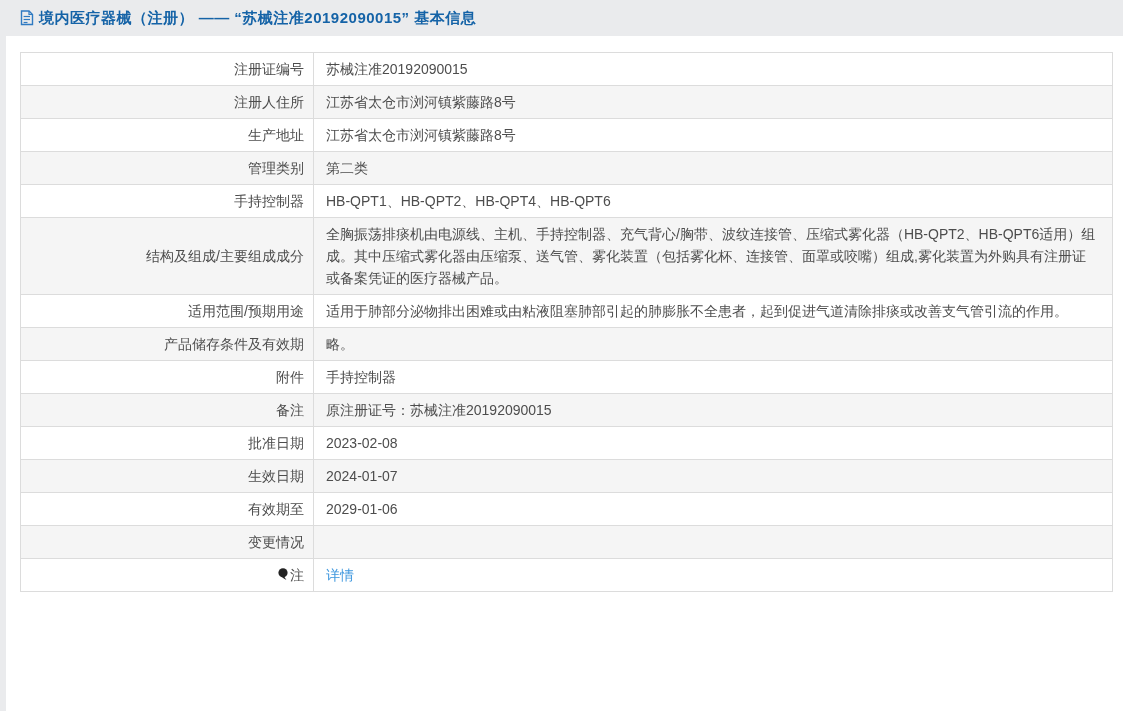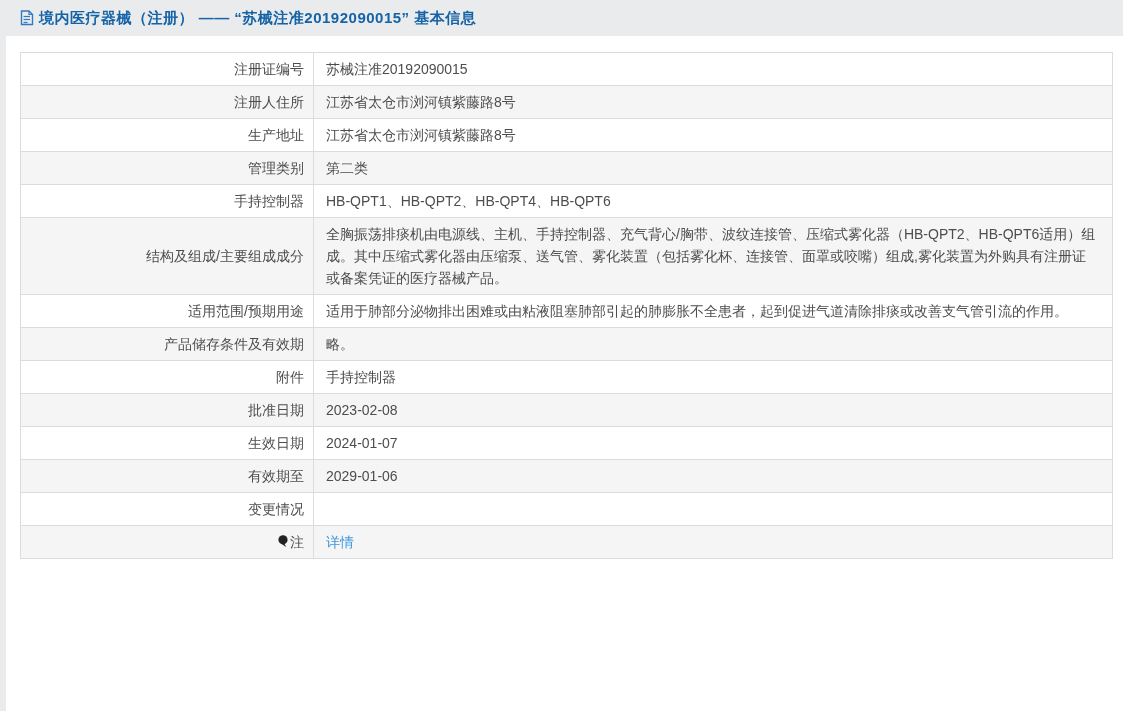--- a/index.html
+++ b/index.html
@@ -125,20 +125,24 @@
         </tr>
         <tr>
           <td class="label-cell"><span>产品储存条件及有效期</span></td>
           <td class="value-cell"><span>略。</span></td>
         </tr>
         <tr>
           <td class="label-cell"><span>附件</span></td>
           <td class="value-cell"><span>手持控制器</span></td>
         </tr>
         <tr>
+          <td class="label-cell"><span>备注</span></td>
+          <td class="value-cell"><span>原注册证号：苏械注准20192090015</span></td>
+        </tr>
+        <tr>
           <td class="label-cell"><span>批准日期</span></td>
           <td class="value-cell"><span>2023-02-08</span></td>
         </tr>
         <tr>
           <td class="label-cell"><span>生效日期</span></td>
           <td class="value-cell"><span>2024-01-07</span></td>
         </tr>
         <tr>
           <td class="label-cell"><span>有效期至</span></td>
           <td class="value-cell"><span>2029-01-06</span></td>

